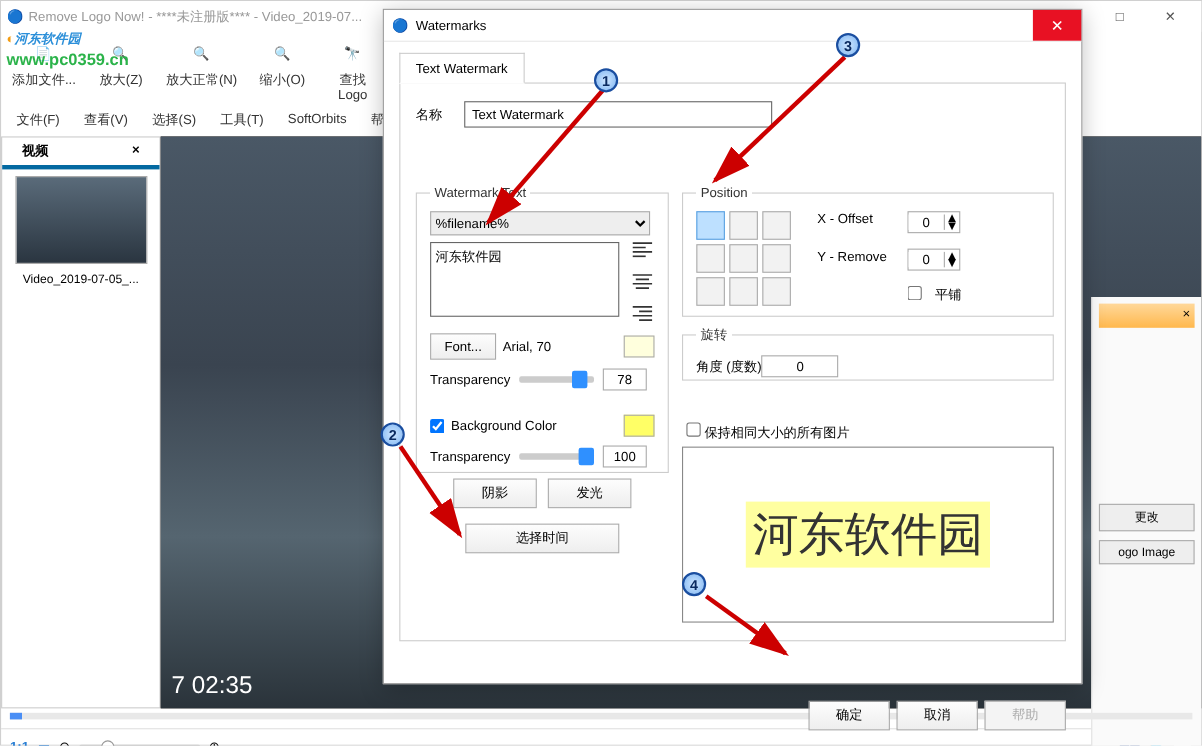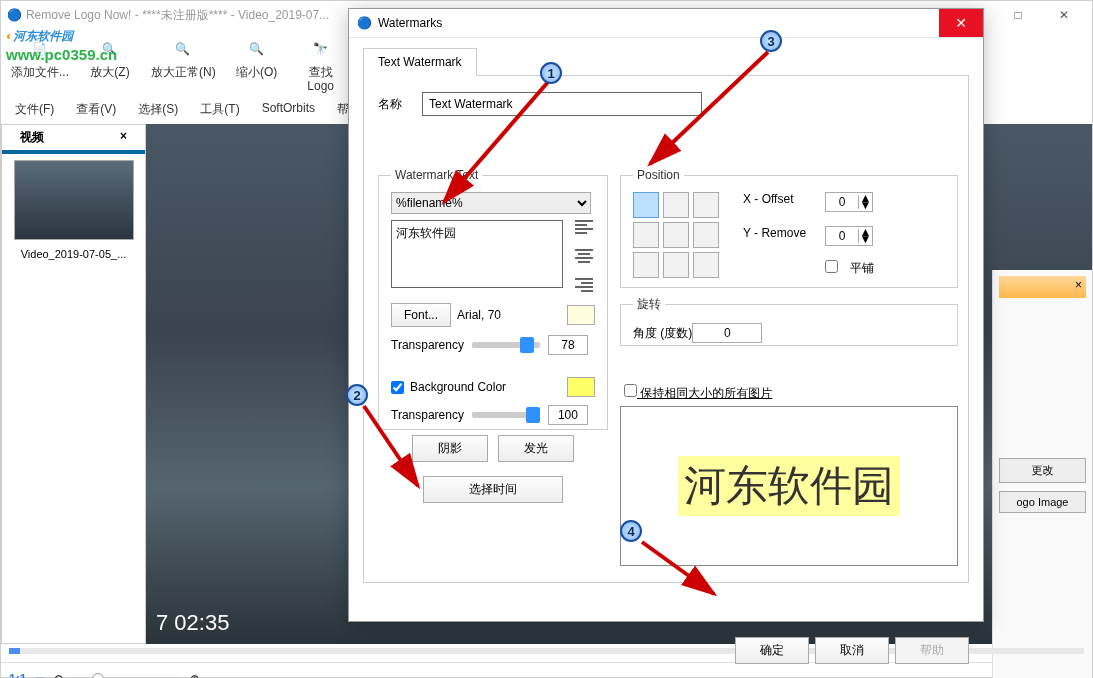--- a/index.html
+++ b/index.html
@@ -41,21 +41,21 @@
 .dlg-body{flex:1;padding:10px 14px;position:relative;}
 .tab{display:inline-block;border:1px solid #ccc;border-bottom:1px solid #fff;padding:6px 14px;background:#fff;position:relative;z-index:2;}
 .tab-panel{border:1px solid #ccc;margin-top:-1px;padding:10px;height:508px;position:relative;}
 .row-name{display:flex;align-items:center;gap:20px;margin:6px 4px 14px;}
 .row-name input{width:280px;height:24px;border:1px solid #666;padding:0 6px;}
 fieldset{border:1px solid #ccc;padding:10px 12px;margin:0;}
 legend{padding:0 4px;color:#333;}
 .fs-text{width:230px;height:262px;position:absolute;left:14px;top:92px;}
 .fs-pos{width:338px;height:120px;position:absolute;left:256px;top:92px;}
 .fs-rot{width:338px;height:50px;position:absolute;left:256px;top:220px;}
-.chk-keep{position:absolute;left:260px;top:308px;text-decoration:underline;}
+.chk-keep{position:absolute;left:260px;top:308px;}
 .preview-box{position:absolute;left:256px;top:330px;width:338px;height:160px;border:1px solid #888;display:flex;align-items:center;justify-content:center;}
 .preview-text{font-size:42px;font-family:"KaiTi","STKaiti",serif;color:#333;background:#ffffa0;padding:2px 6px;}
 select.combo{width:200px;height:22px;border:1px solid #aaa;background:#eee;}
 textarea.wmtext{width:172px;height:68px;border:1px solid #666;padding:4px;resize:none;}
 .align-col{display:flex;flex-direction:column;gap:12px;margin-left:4px;}
 .align-btn svg{width:18px;height:14px;}
 .font-row{display:flex;align-items:center;gap:6px;margin-top:8px;}
 .btn{border:1px solid #aaa;background:linear-gradient(#fdfdfd,#eee);padding:4px 10px;min-width:60px;text-align:center;}
 .btn.wide{min-width:76px;}
 .color-swatch{width:28px;height:20px;border:1px solid #aaa;}

